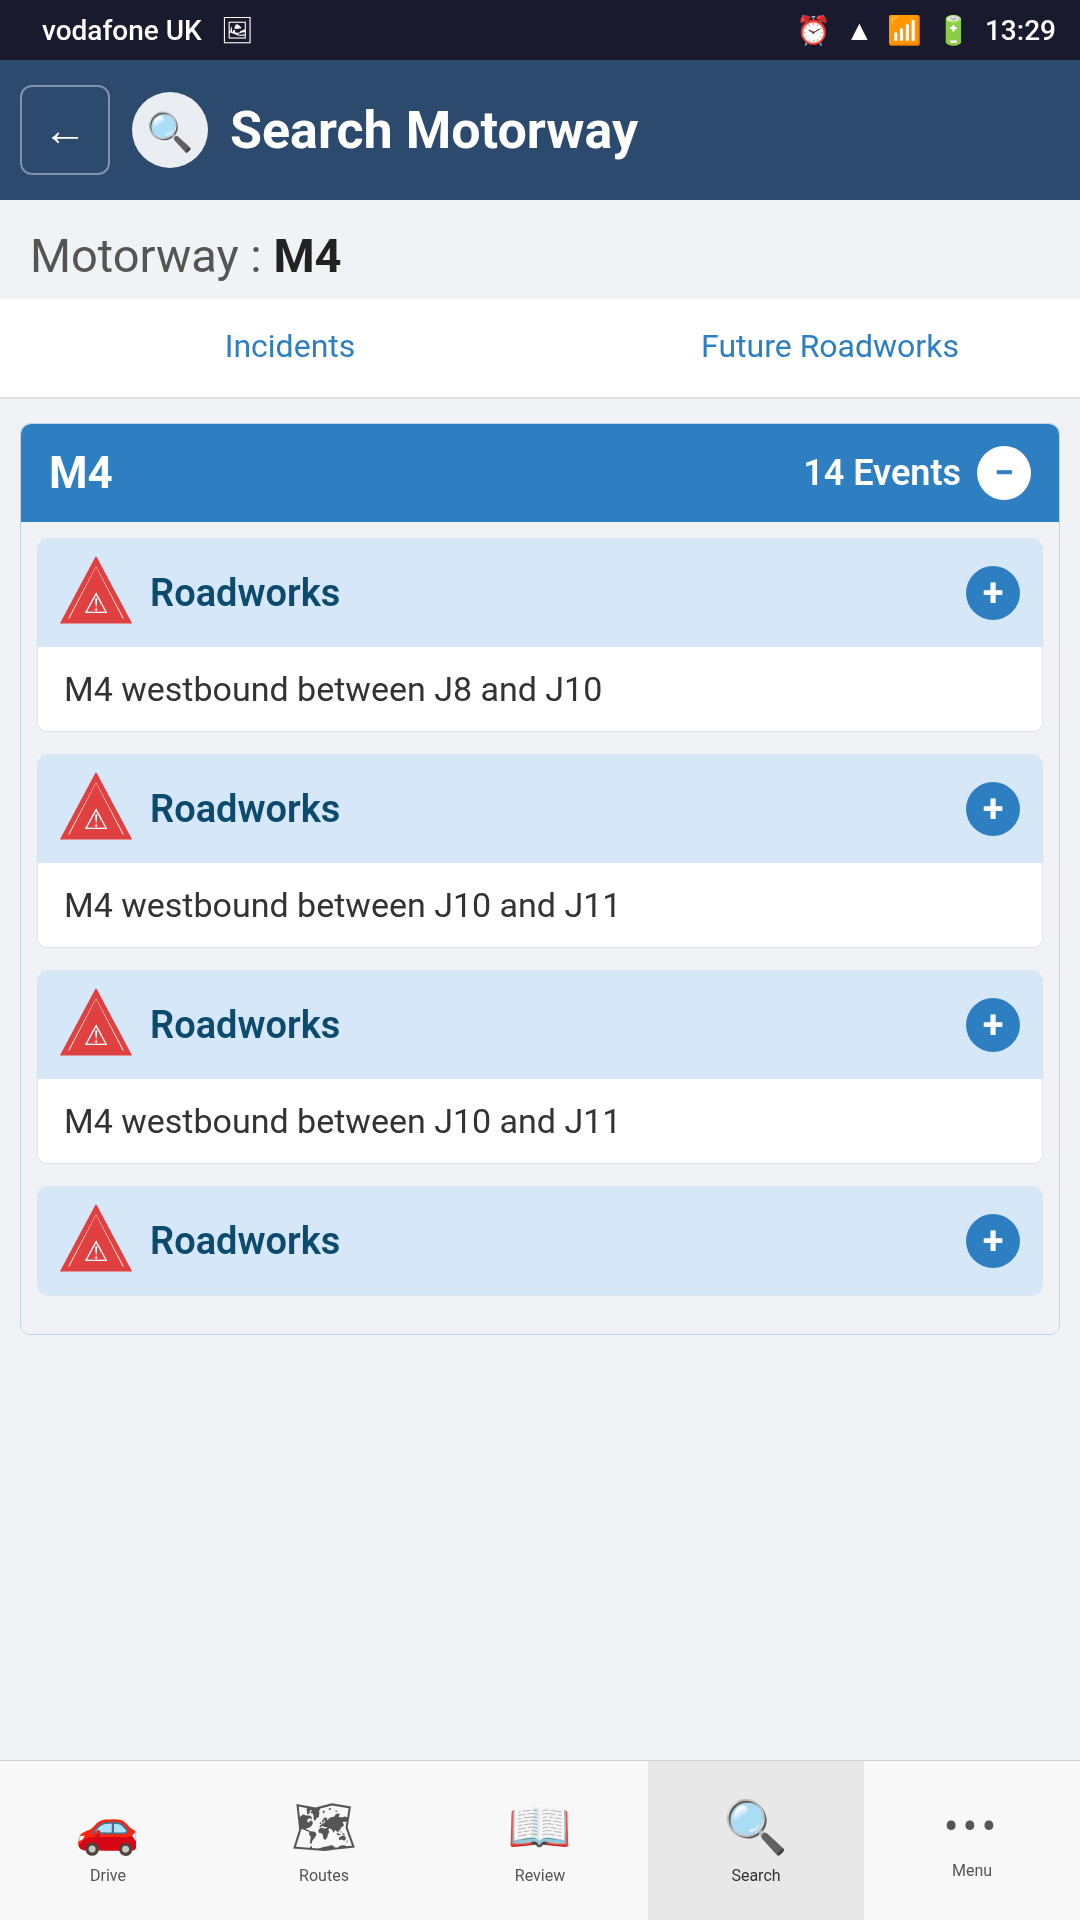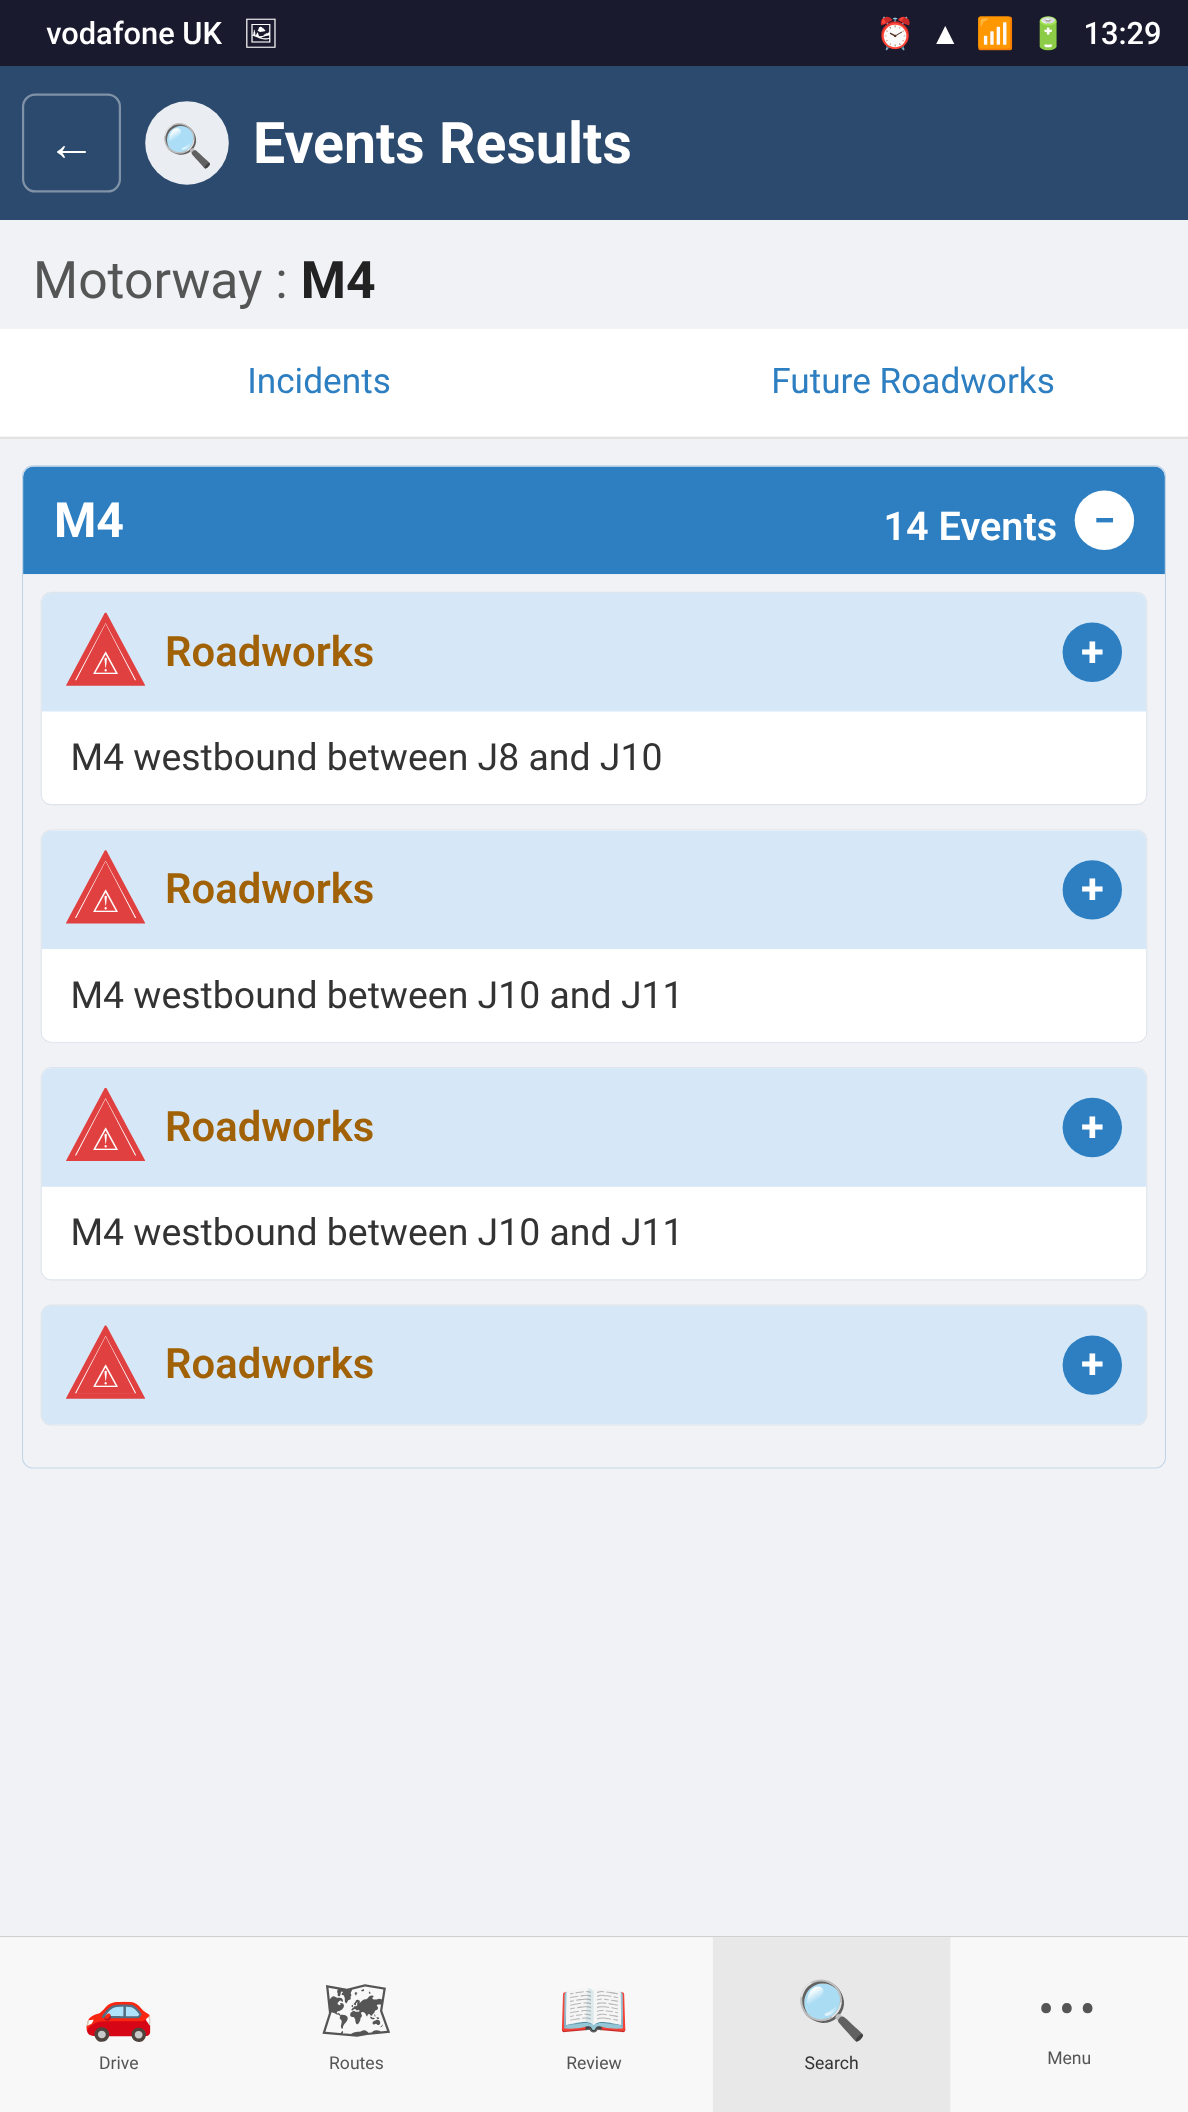--- a/index.html
+++ b/index.html
@@ -113,21 +113,21 @@
       align-items: center;
       justify-content: space-between;
     }
     .group-title {
       color: white;
       font-size: 44px;
       font-weight: 700;
     }
     .group-events {
       display: flex;
-      align-items: flex-end;
+      align-items: center;
       gap: 16px;
     }
     .events-label {
       color: white;
       font-size: 36px;
       font-weight: 600;
     }
     .minus-circle {
       width: 54px;
       height: 54px;
@@ -159,21 +159,21 @@
       align-items: center;
       padding: 18px 22px;
       justify-content: space-between;
     }
     .roadwork-title-row {
       display: flex;
       align-items: center;
       gap: 18px;
     }
     .roadwork-label {
-      color: #a16207;
+      color: #0c4a6e;
       font-size: 38px;
       font-weight: 600;
     }
     .plus-circle {
       width: 54px;
       height: 54px;
       border-radius: 50%;
       background: #2d7fc1;
       display: flex;
       align-items: center;
@@ -270,21 +270,21 @@
 
 <div class="header">
   <div class="back-button">
     <span class="back-arrow">←</span>
   </div>
 
   <svg class="header-icon" viewBox="0 0 80 80" xmlns="http://www.w3.org/2000/svg">
     <circle cx="40" cy="40" r="38" fill="white" opacity="0.9"></circle>
     <text x="40" y="55" text-anchor="middle" font-size="38" fill="#2c4a6e">🔍</text>
   </svg>
-  <span class="header-title">Events Results</span>
+  <span class="header-title">Search Motorway</span>
 </div>
 
 <div class="motorway-label">
   <span>Motorway :</span>
   <strong>M4</strong>
 </div>
 
 <div class="tabs">
   <div class="tab">
     <span>Incidents</span>

